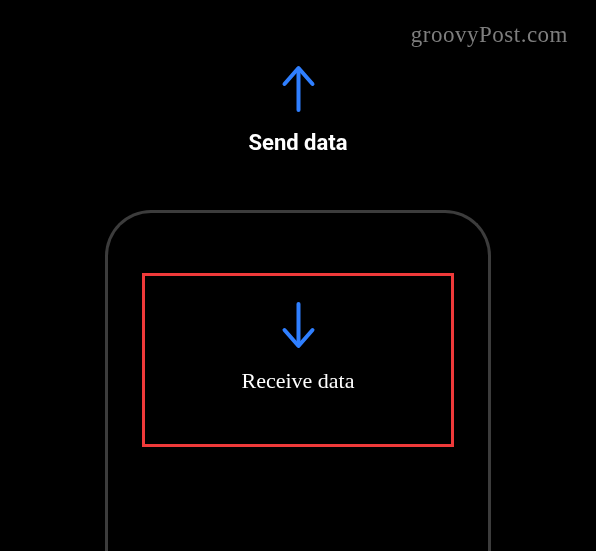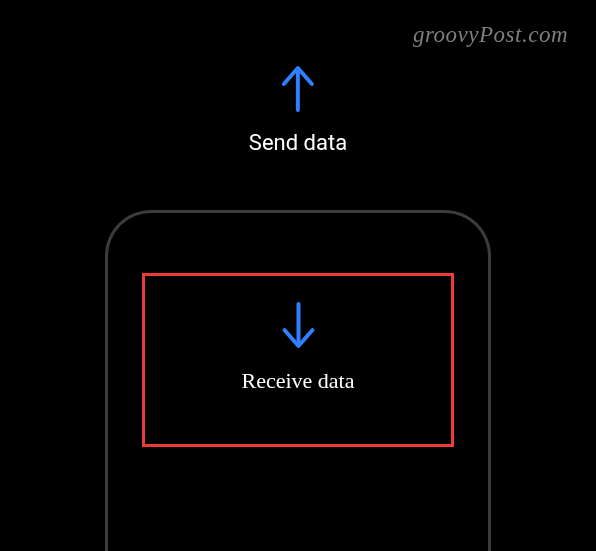--- a/index.html
+++ b/index.html
@@ -14,41 +14,40 @@
       font-family: -apple-system, BlinkMacSystemFont, "Segoe UI", Roboto, sans-serif;
       position: relative;
       overflow: hidden;
     }
     .watermark {
       position: absolute;
       top: 22px;
       right: 28px;
       color: #7e7e7e;
       font-family: Georgia, "Times New Roman", serif;
-      font-style: italic;
       font-size: 23px;
       letter-spacing: 0.5px;
     }
     .send-section {
       position: absolute;
       top: 62px;
       left: 50%;
       transform: translateX(-50%);
       display: flex;
       flex-direction: column;
       align-items: center;
       cursor: pointer;
     }
     .send-section .icon-wrap {
       margin-bottom: 12px;
     }
     .send-label {
       color: #ffffff;
       font-size: 22px;
-      font-weight: 400;
+      font-weight: 700;
     }
     .phone-frame {
       position: absolute;
       top: 210px;
       left: 105px;
       width: 386px;
       height: 400px;
       border: 3px solid #3c3c3c;
       border-bottom: none;
       border-radius: 46px 46px 0 0;

